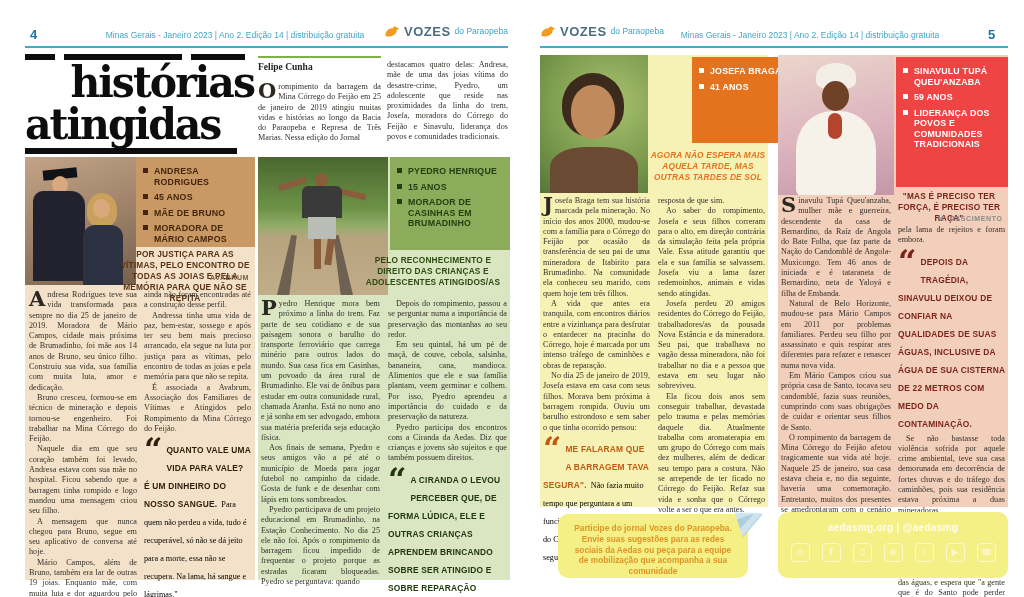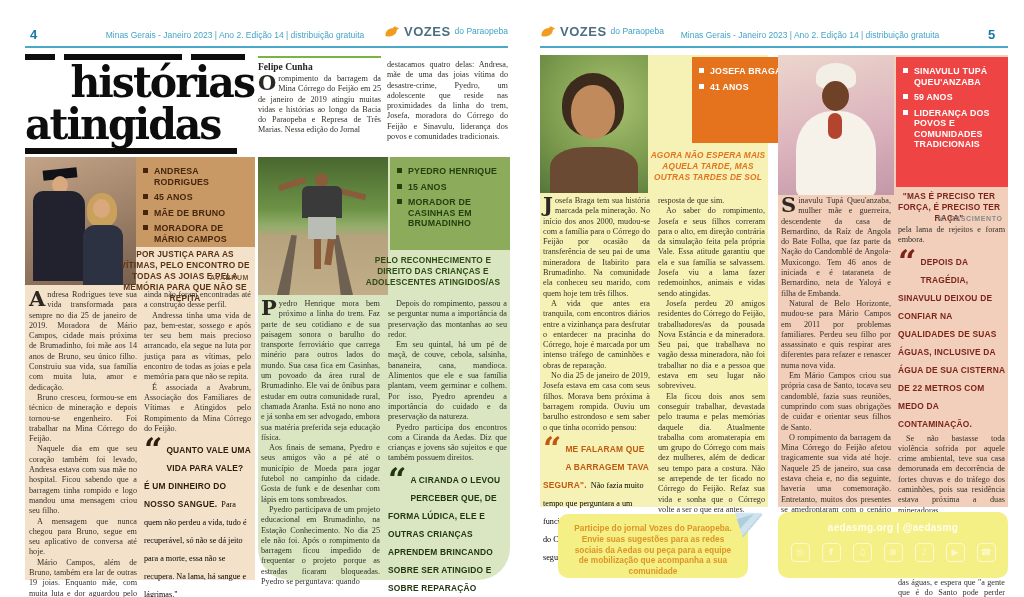--- a/index.html
+++ b/index.html
@@ -21,21 +21,21 @@
   .tbar{height:6px;background:#0d0d0d;}
   .title-word{font-family:"DejaVu Serif",serif;font-weight:bold;color:#0d0d0d;
               font-size:41px;line-height:42px;letter-spacing:-2px;transform:scaleY(1.04);}
   .tw1{text-align:right;}
   .tw2{text-align:left;}
   .tbar-bottom{height:6px;background:#0d0d0d;width:212px;margin-top:3px;}
 
   
   .byline-col{position:absolute;left:258px;top:56px;width:123px;}
   .green-line{height:2px;background:#7cb342;margin-bottom:3px;}
-  .byline{font:600 9.5px/13px "Liberation Serif",serif;color:#222;margin-bottom:0;}
+  .byline{font:600 9.5px/13px "Liberation Serif",serif;color:#222;margin-bottom:8px;}
   .intro-col2{position:absolute;left:387px;top:60px;width:121px;}
 
   
   p.body{font:8.2px/10.3px "Liberation Serif",serif;color:#35312b;text-align:justify;
          margin:0;text-indent:8px;}
   p.body.first{text-indent:0;}
   .dropcap{float:left;font:bold 21px/17px "DejaVu Serif",serif;padding-right:2px;color:#2c2821;}
 
   
   .profile{position:absolute;}
@@ -204,21 +204,21 @@
         <div class="quote">
           <span class="qmark"></span>
           <span class="qlead">QUANTO VALE UMA VIDA PARA VALE? É UM DINHEIRO DO NOSSO SANGUE.</span>
           <span class="qbody">Para quem não perdeu a vida, tudo é recuperável, só não se dá jeito para a morte, essa não se recupera. Na lama, há sangue e lágrimas."</span>
         </div>
 
       </div>
     </div>
   </div>
 
-  <div class="profile blk-pyedro" style="left:258px;top:157px;width:252px;height:423px;border-radius:32px;">
+  <div class="profile blk-pyedro" style="left:258px;top:157px;width:252px;height:423px;">
     <div class="photo ph-pyedro" style="left:0;top:0;width:130px;height:138px;">
       <div class="rail1"></div>
         <div class="rail2"></div>
         <div class="arm1"></div>
         <div class="arm2"></div>
       <div class="head"></div>
         <div class="shirt"></div>
         <div class="shorts"></div>
         <div class="leg"></div>
         <div class="leg2"></div>

